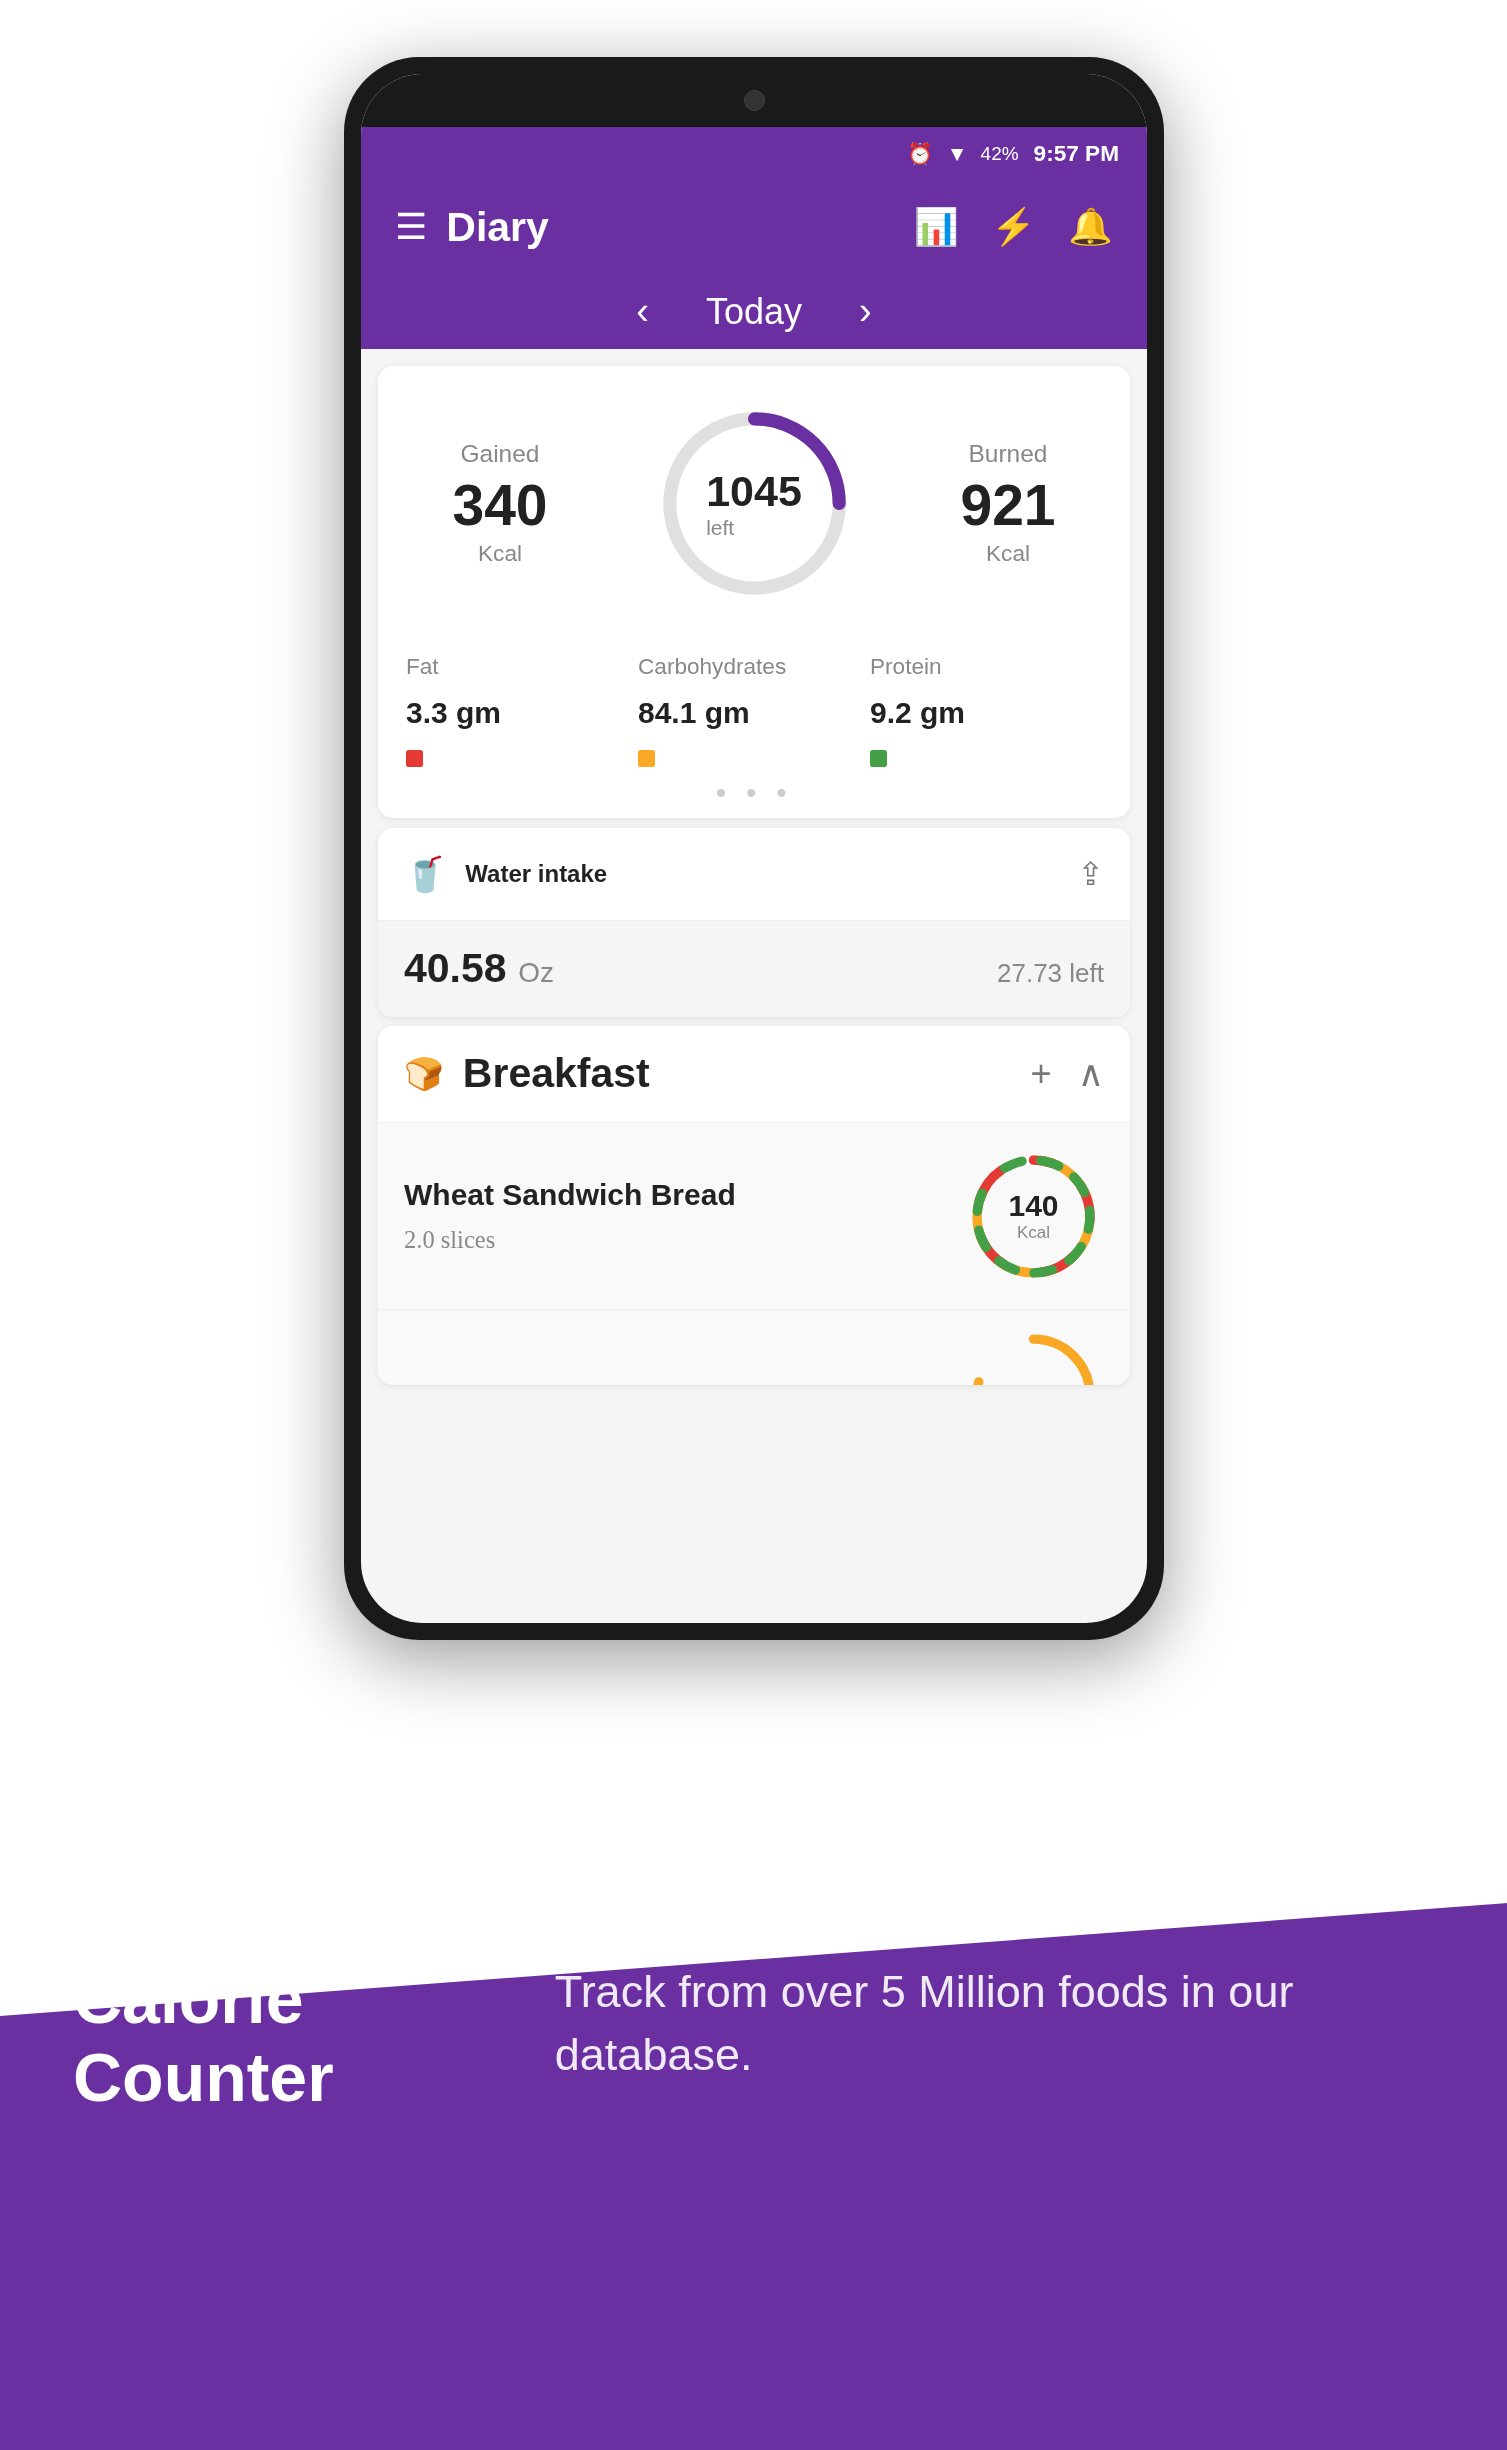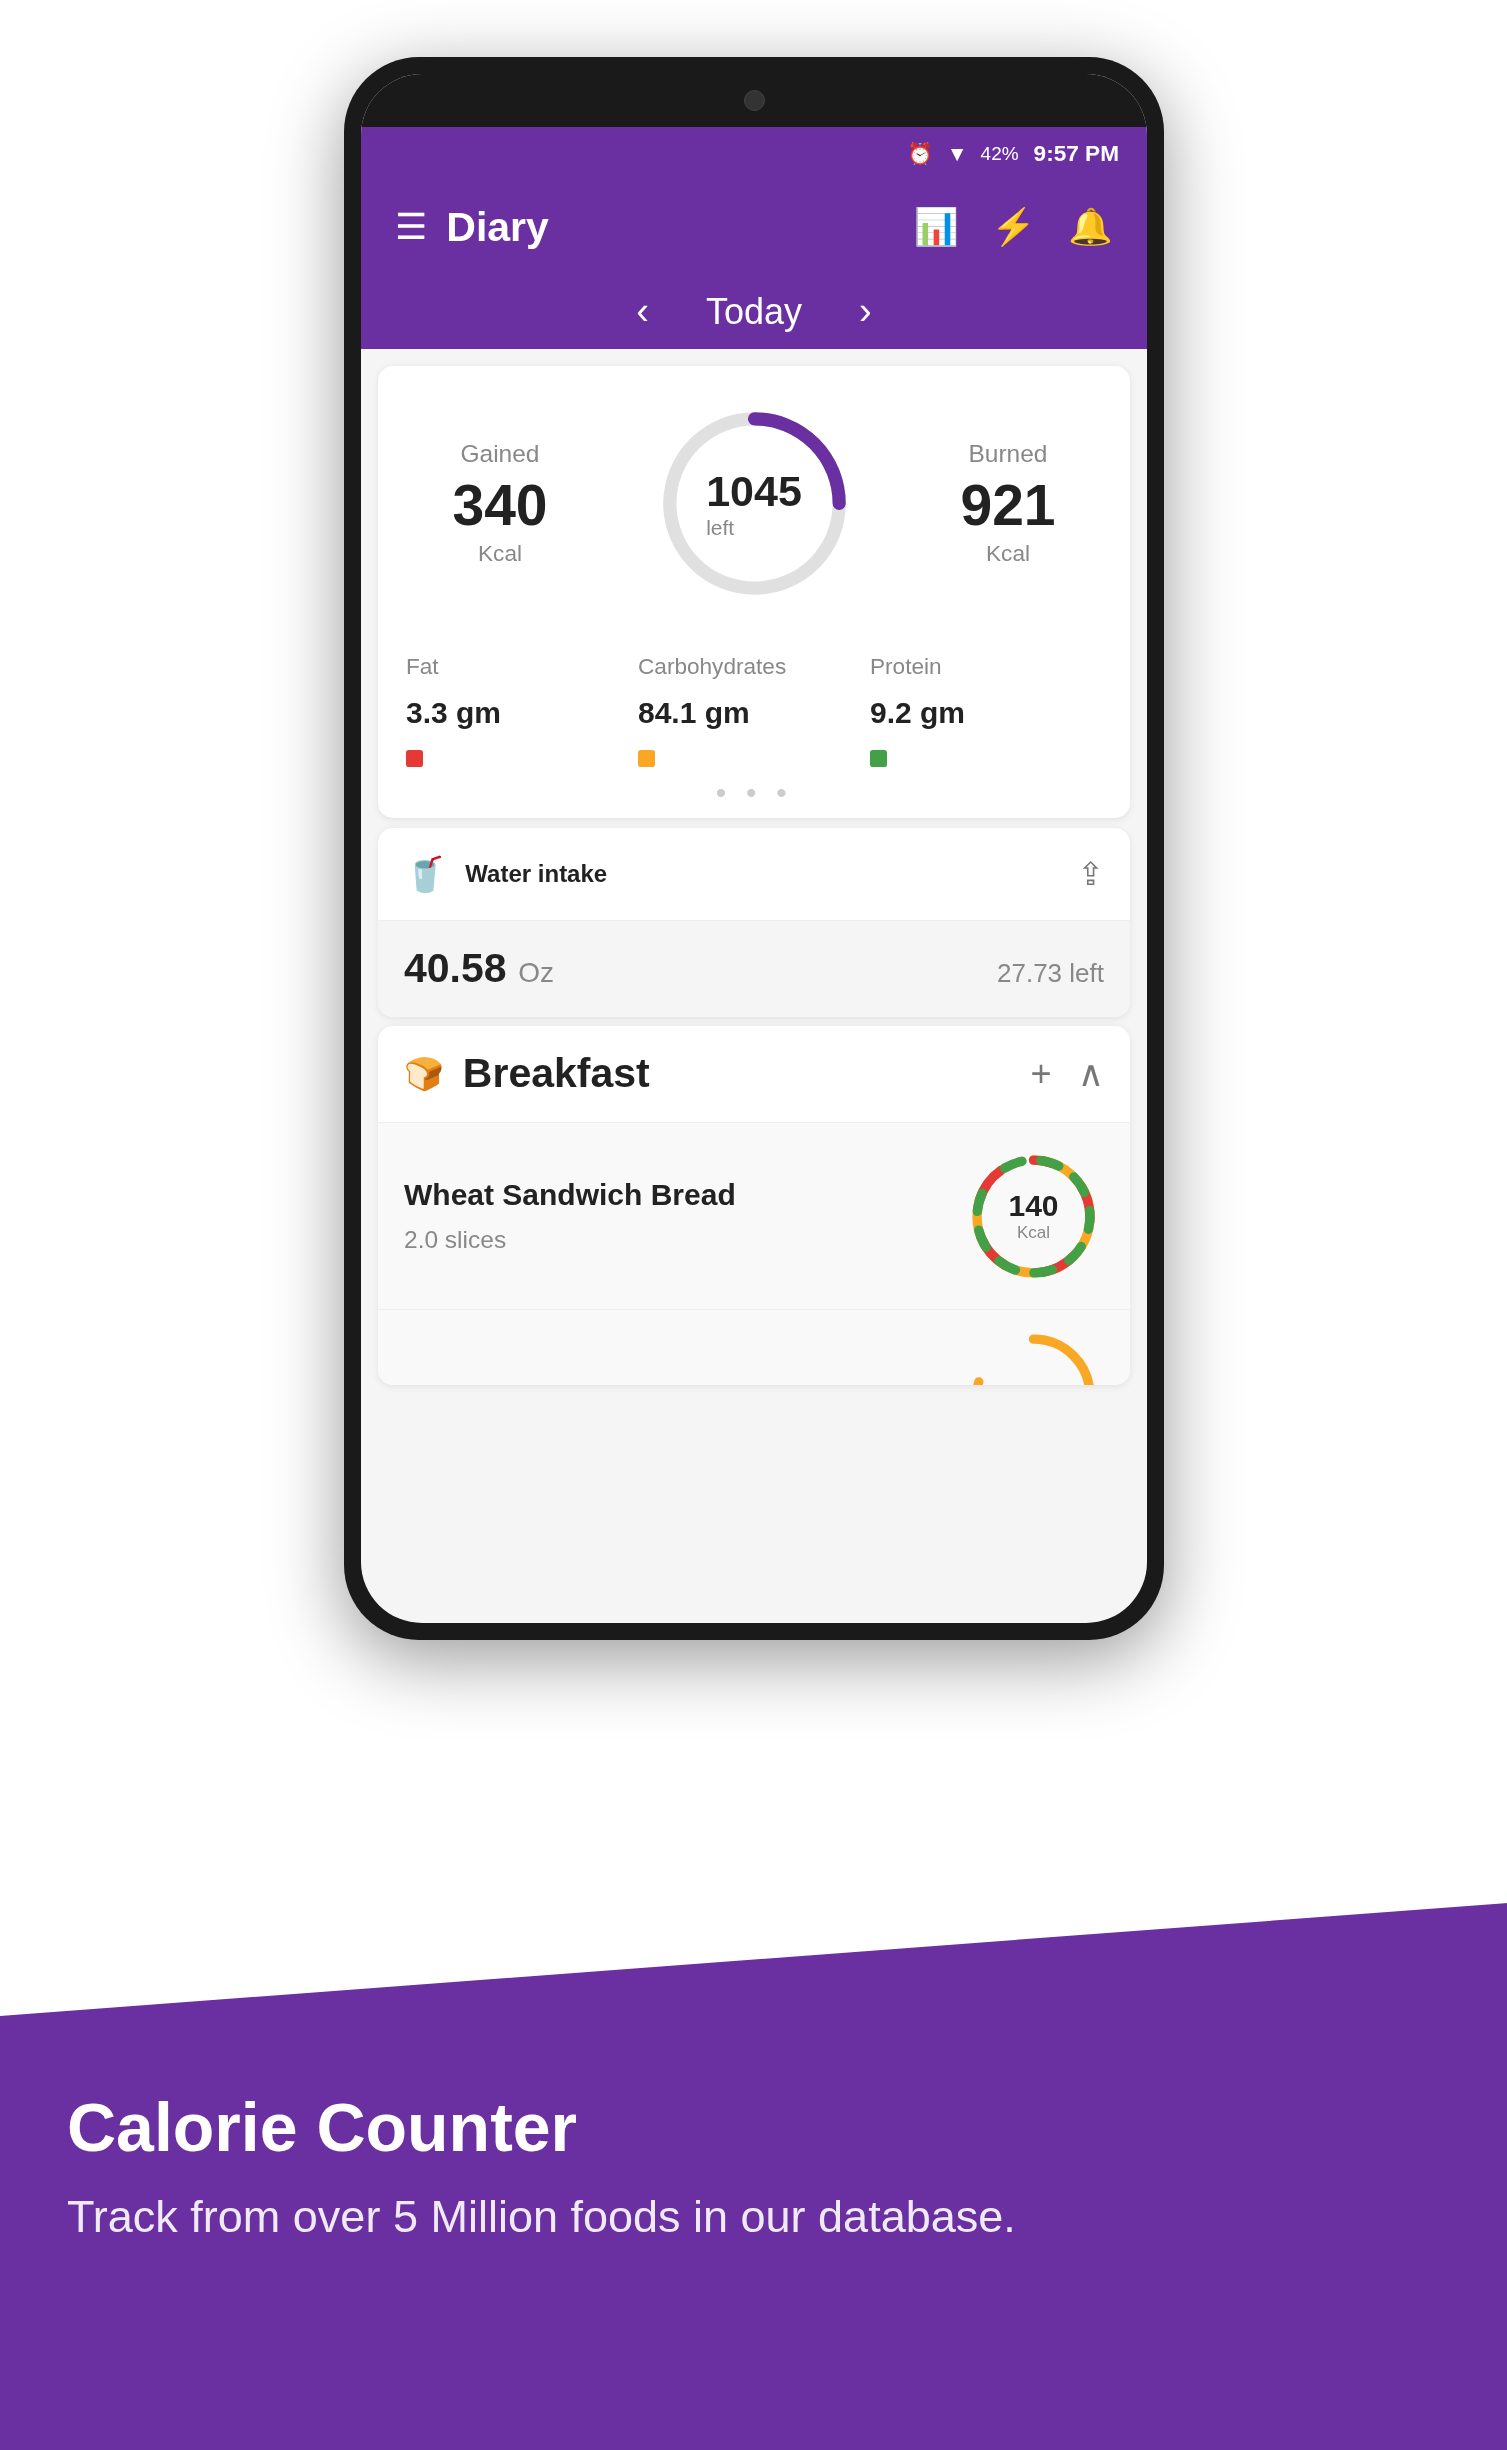--- a/index.html
+++ b/index.html
@@ -422,20 +422,21 @@
 
     .food-brand {
       font-size: 24.5px;
       color: #888;
       margin-bottom: 5.7px;
     }
 
     .food-serving {
       font-size: 24.5px;
       color: #888;
+      font-family: Liberation Serif, serif;
     }
 
     
     .kcal-donut {
       position: relative;
       width: 141px;
       height: 141px;
       display: flex;
       align-items: center;
       justify-content: center;
@@ -467,26 +468,26 @@
       align-items: flex-start;
       justify-content: flex-end;
       height: 75px;
       overflow: hidden;
     }
 
     
     .bottom-text-section {
       position: absolute;
       bottom: 0;
-      left: 10px;
+      left: 16px;
       right: 0;
       height: 528px;
       display: flex;
-      flex-direction: column;
-      justify-content: center;
+      flex-direction: row;
+      justify-content: flex-start;
       padding: 38px 57px 75px 57px;
     }
 
     .tagline-title {
       font-size: 68px;
       font-weight: bold;
       color: white;
       margin-bottom: 19px;
     }
 

